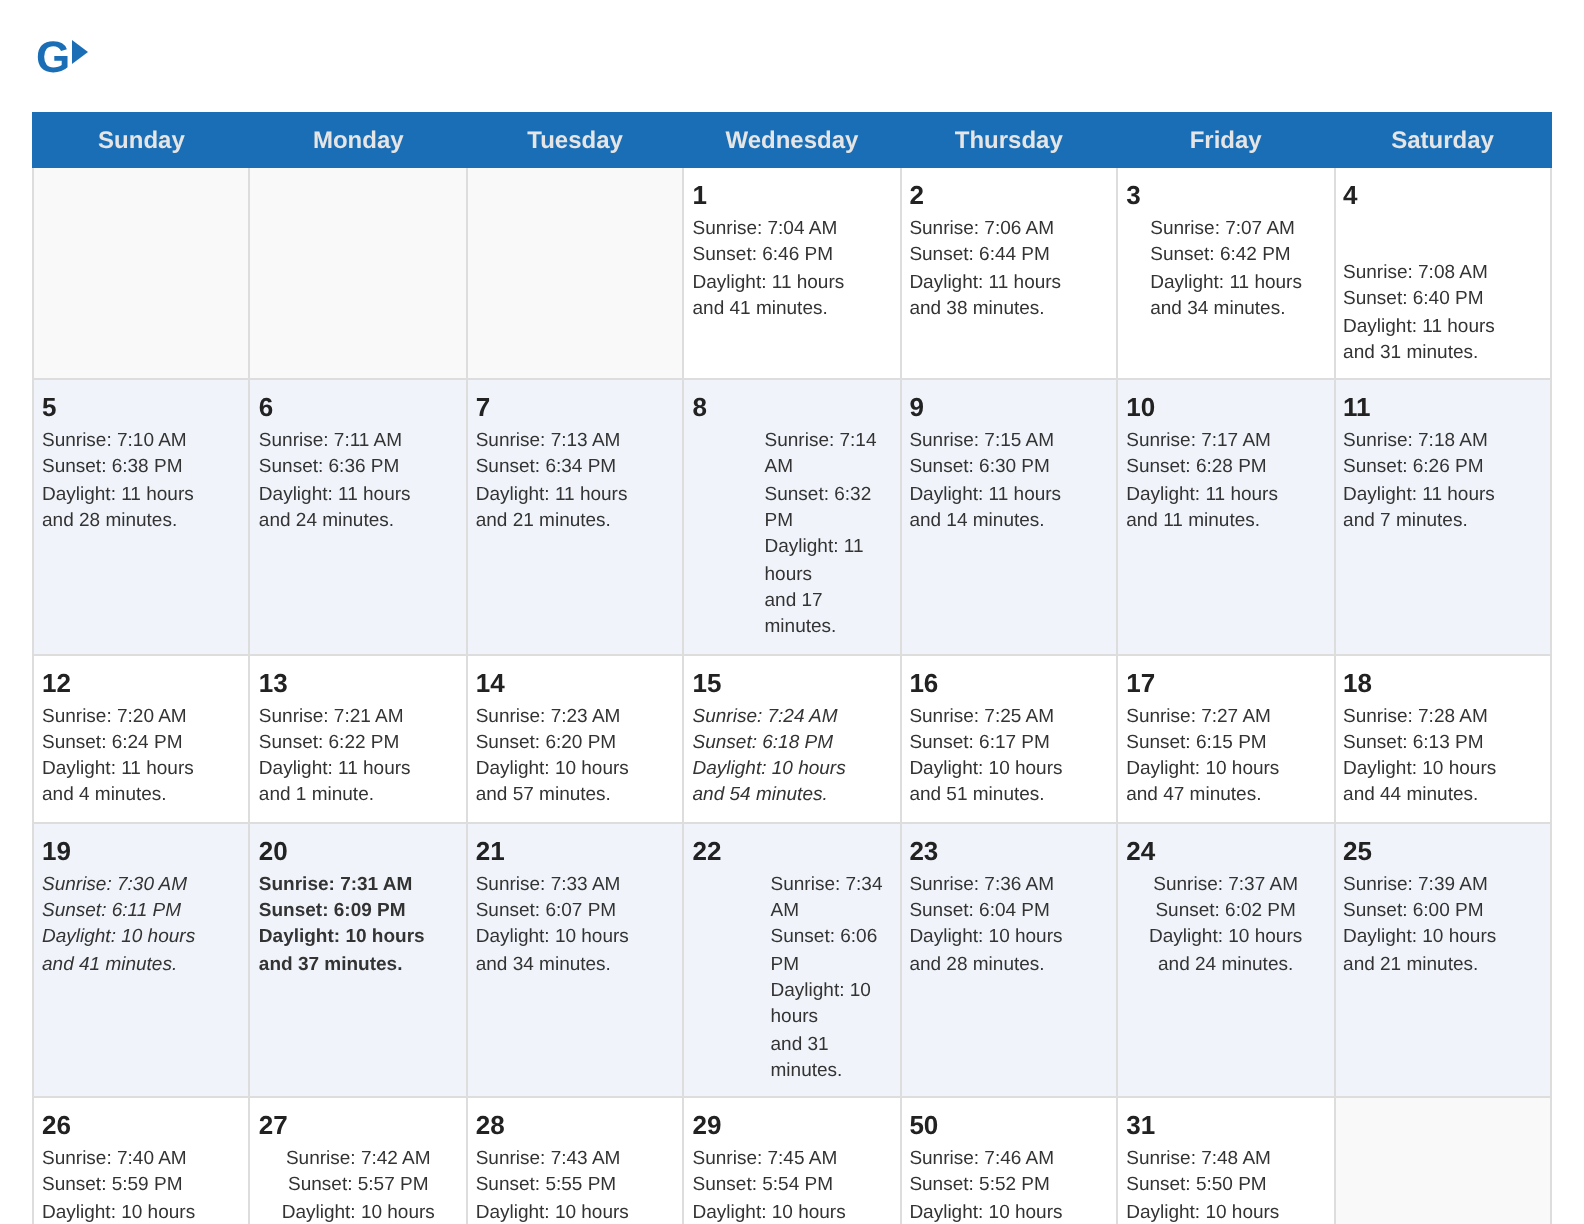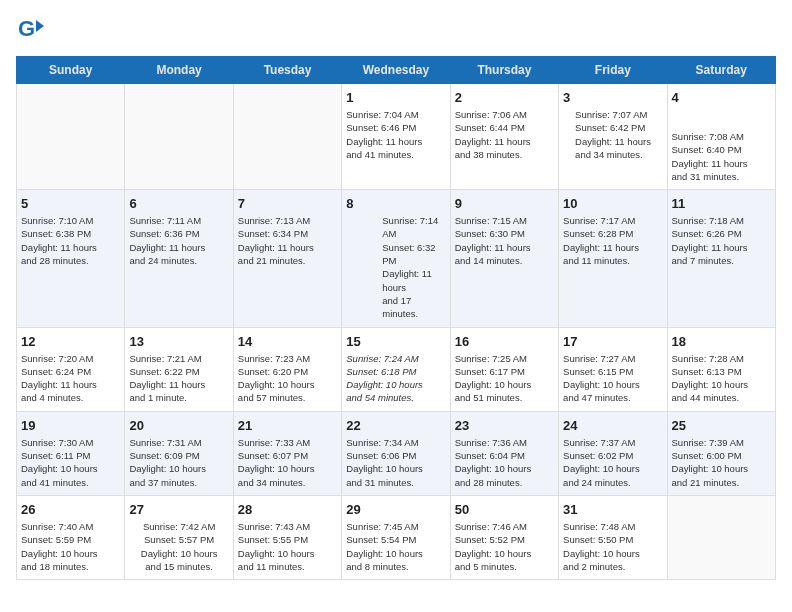--- a/index.html
+++ b/index.html
@@ -255,56 +255,56 @@
           <div class="day-num">18</div>
           <div class="day-info" style="white-space: pre-line;">Sunrise: 7:28 AM
 Sunset: 6:13 PM
 Daylight: 10 hours
 and 44 minutes.</div>
         </td>
       </tr>
       <tr class="row-alt">
         <td>
           <div class="day-num">19</div>
-          <div class="day-info" style="white-space: pre-line;">Sunrise: 7:30 AM
+          <div class="day-info" style="white-space: pre-line; font-style: italic;">Sunrise: 7:30 AM
 Sunset: 6:11 PM
 Daylight: 10 hours
 and 41 minutes.</div>
         </td>
         <td>
           <div class="day-num">20</div>
-          <div class="day-info" style="white-space: pre-line;">Sunrise: 7:31 AM
+          <div class="day-info" style="white-space: pre-line; font-weight: bold;">Sunrise: 7:31 AM
 Sunset: 6:09 PM
 Daylight: 10 hours
 and 37 minutes.</div>
         </td>
         <td>
           <div class="day-num">21</div>
           <div class="day-info" style="white-space: pre-line;">Sunrise: 7:33 AM
 Sunset: 6:07 PM
 Daylight: 10 hours
 and 34 minutes.</div>
         </td>
         <td>
           <div class="day-num">22</div>
-          <div class="day-info" style="white-space: pre-line;">Sunrise: 7:34 AM
+          <div class="day-info" style="white-space: pre-line; margin-left: 39px;">Sunrise: 7:34 AM
 Sunset: 6:06 PM
 Daylight: 10 hours
 and 31 minutes.</div>
         </td>
         <td>
           <div class="day-num">23</div>
           <div class="day-info" style="white-space: pre-line;">Sunrise: 7:36 AM
 Sunset: 6:04 PM
 Daylight: 10 hours
 and 28 minutes.</div>
         </td>
         <td>
           <div class="day-num">24</div>
-          <div class="day-info" style="white-space: pre-line;">Sunrise: 7:37 AM
+          <div class="day-info" style="white-space: pre-line; text-align: center;">Sunrise: 7:37 AM
 Sunset: 6:02 PM
 Daylight: 10 hours
 and 24 minutes.</div>
         </td>
         <td>
           <div class="day-num">25</div>
           <div class="day-info" style="white-space: pre-line;">Sunrise: 7:39 AM
 Sunset: 6:00 PM
 Daylight: 10 hours
 and 21 minutes.</div>

